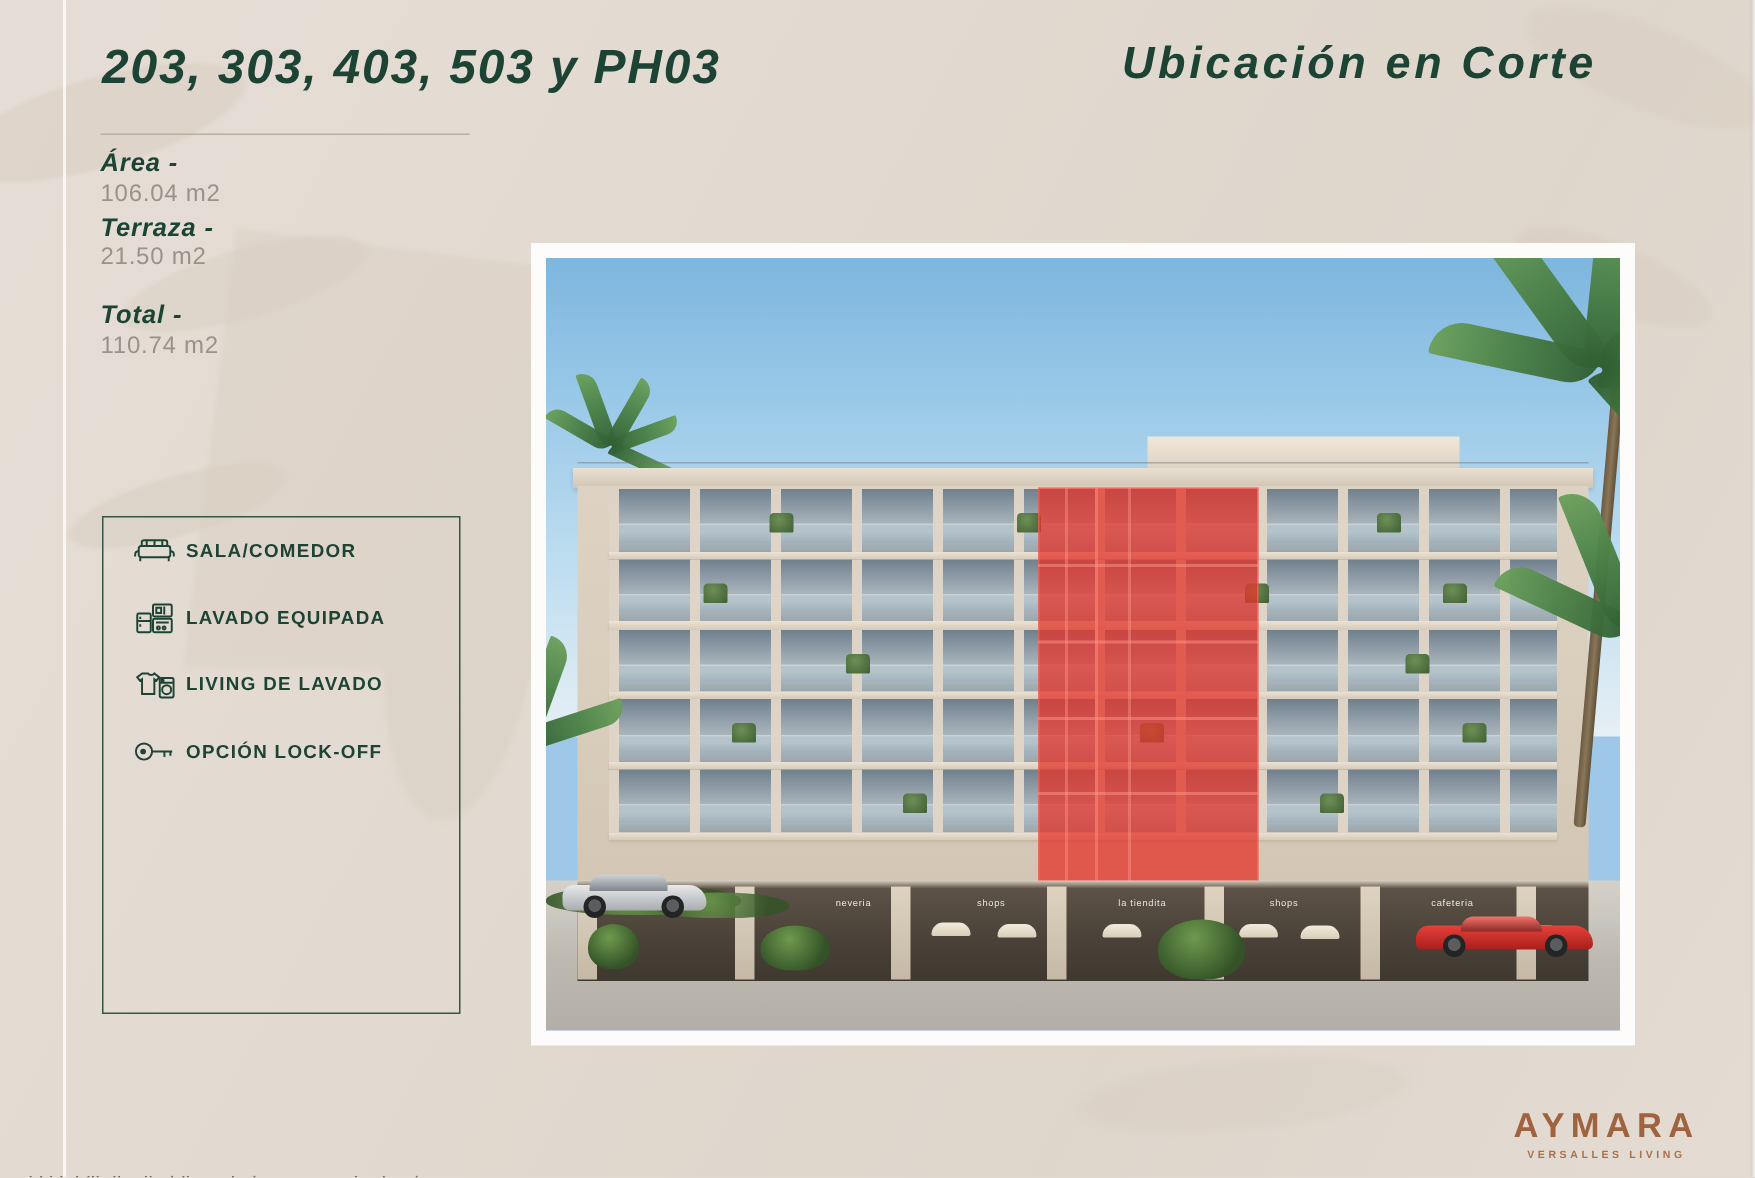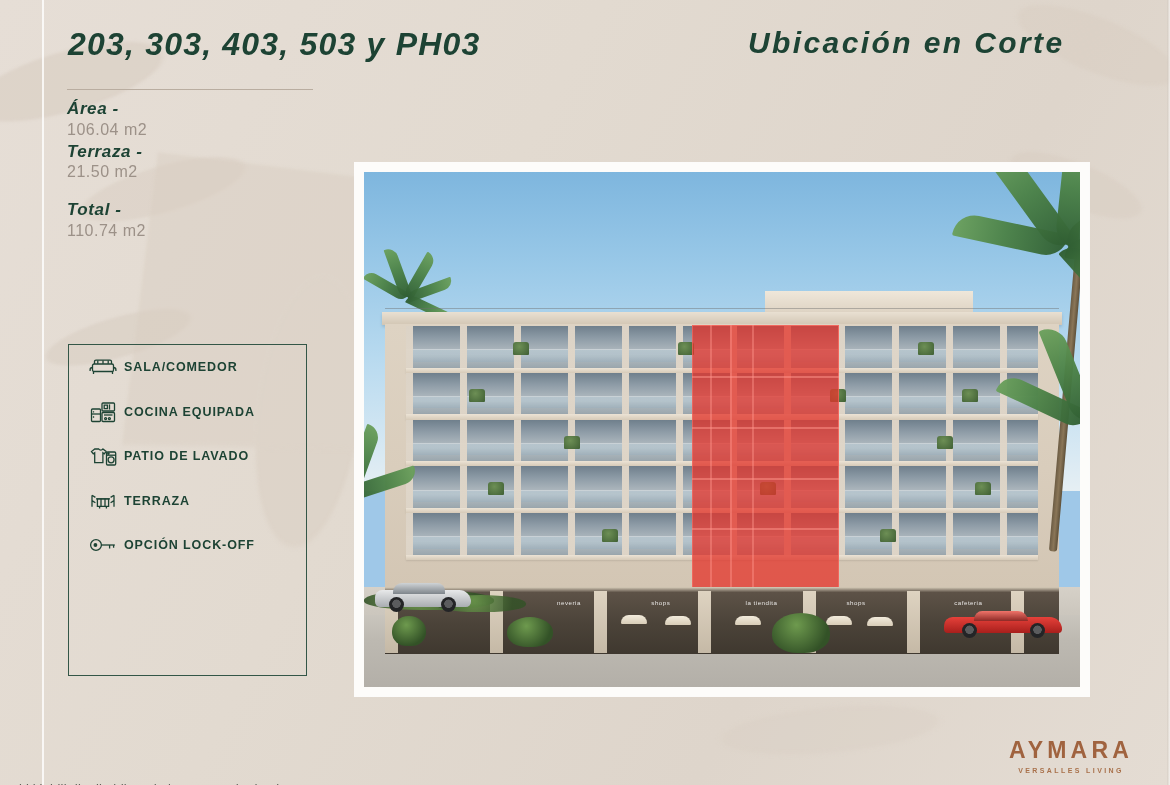--- a/index.html
+++ b/index.html
@@ -434,50 +434,38 @@
           <path d="M3.5 10.2v1.4M3.5 15.2v1.6"></path>
           <rect x="12" y="2" width="12.5" height="8" rx="1"></rect>
           <path d="M14.2 4.2h3.2v3.4h-3.2z"></path>
           <path d="M19.5 3.4v5.2"></path>
           <rect x="12" y="11.5" width="12.5" height="9" rx="1"></rect>
           <path d="M14 14h8.5"></path>
           <circle cx="15.6" cy="17.6" r="1"></circle>
           <circle cx="19.4" cy="17.6" r="1"></circle>
         </svg>
       </span>
-      <span class="feature-label">COCINA EQUIPADA</span>
+      <span class="feature-label">LAVADO EQUIPADA</span>
     </div>
 
     <div class="feature-row">
       <span class="feature-icon">
         <svg width="27" height="22" viewBox="0 0 27 22" fill="none" stroke="currentColor" stroke-width="1.3">
           <path d="M5.2 2.6 2 5.1l1.8 2.3 1.4-1v9.8h8.2V6.4l1.4 1L16.6 5 13.4 2.6c-.9 1.4-3.3 1.4-4.2 0-.9 0-2.2 0-4 0z" transform="translate(-0.5,1.4)"></path>
           <rect x="16.5" y="7" width="9.2" height="13" rx="1.2"></rect>
           <circle cx="21.1" cy="14.8" r="3"></circle>
           <path d="M16.5 10.2h9.2"></path>
           <circle cx="18.4" cy="8.6" r=".7"></circle>
         </svg>
       </span>
-      <span class="feature-label">PATIO DE LAVADO</span>
+      <span class="feature-label">LIVING DE LAVADO</span>
     </div>
 
 
 
-    <div class="feature-row">
-      <span class="feature-icon">
-        <svg width="28" height="18" viewBox="0 0 28 18" fill="none" stroke="currentColor" stroke-width="1.3">
-          <path d="M3 3.2v11.6M3 3.2l3.4 2.2M3 8.6l3.4 2.2"></path>
-          <path d="M25 3.2v11.6M25 3.2l-3.4 2.2M25 8.6l-3.4 2.2"></path>
-          <path d="M8.4 6.8h11.2v7.6H8.4z"></path>
-          <path d="M7 6.8h14M10.6 14.4v2.2M17.4 14.4v2.2"></path>
-          <path d="M12 6.8v7.6M16 6.8v7.6"></path>
-        </svg>
-      </span>
-      <span class="feature-label">TERRAZA</span>
-    </div>
 
     <div class="feature-row">
       <span class="feature-icon">
         <svg width="28" height="16" viewBox="0 0 28 16" fill="none" stroke="currentColor" stroke-width="1.3">
           <circle cx="7" cy="8" r="5.4"></circle>
           <circle cx="6.4" cy="8" r="1.9" fill="currentColor" stroke="none"></circle>
           <path d="M12.4 8h13.4"></path>
           <path d="M20.6 8v3.6M24.6 8v2.8"></path>
         </svg>
       </span>

